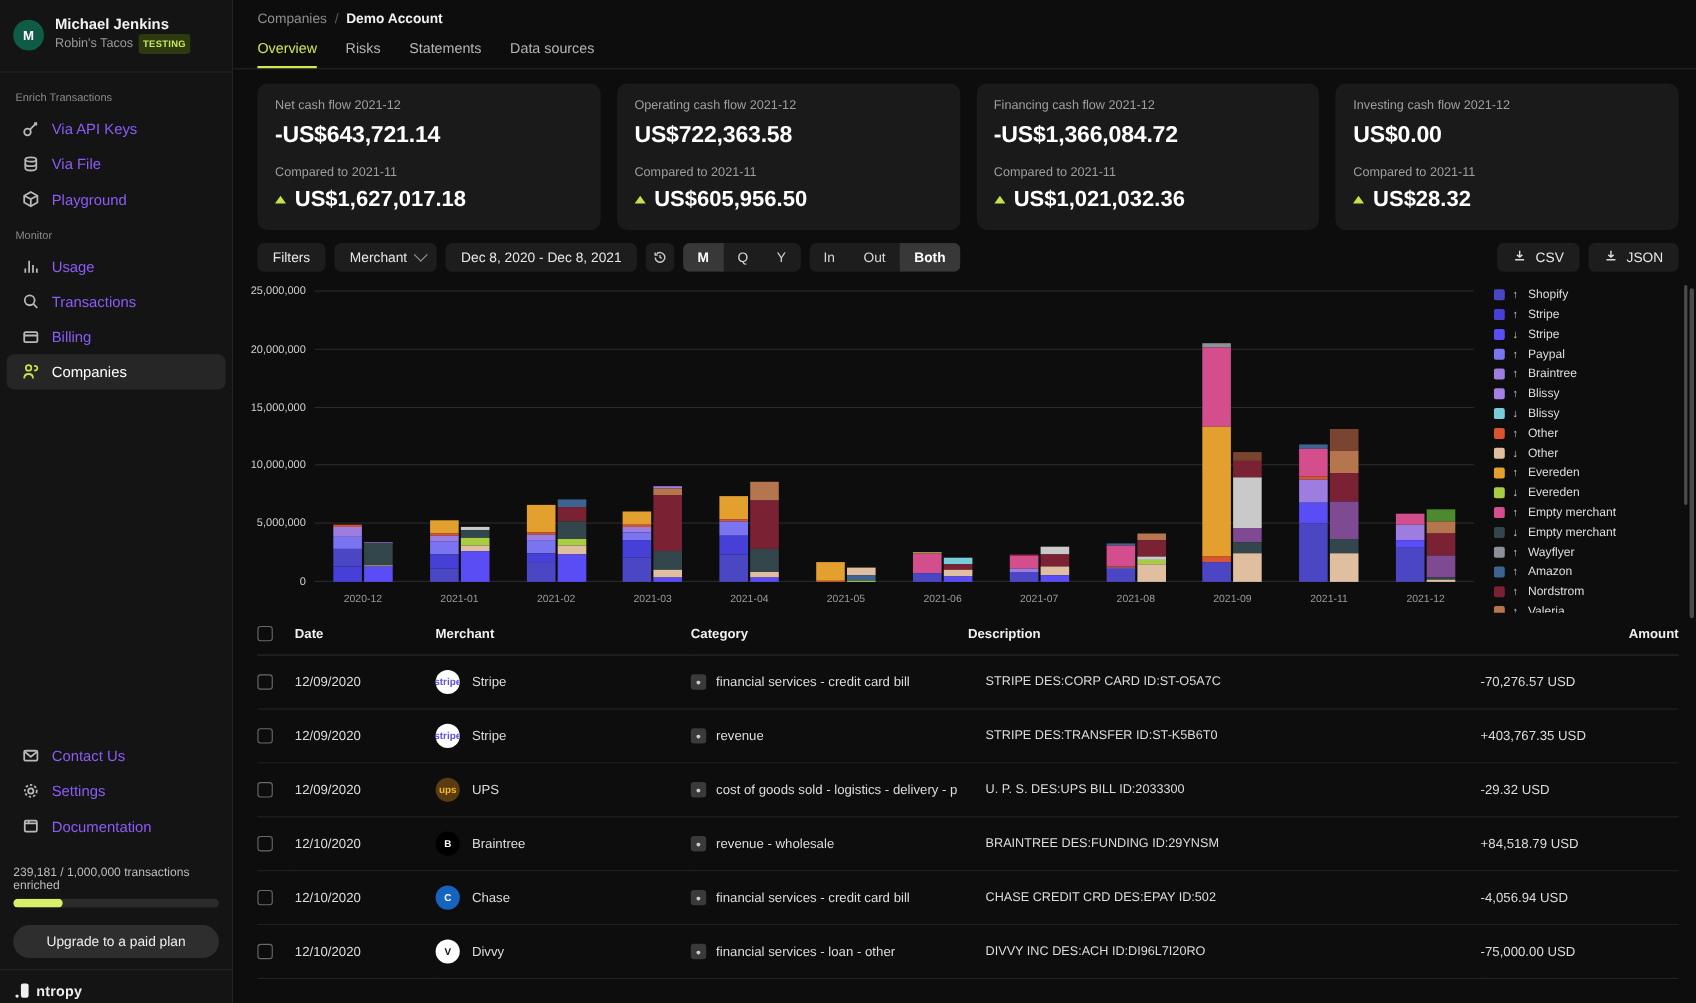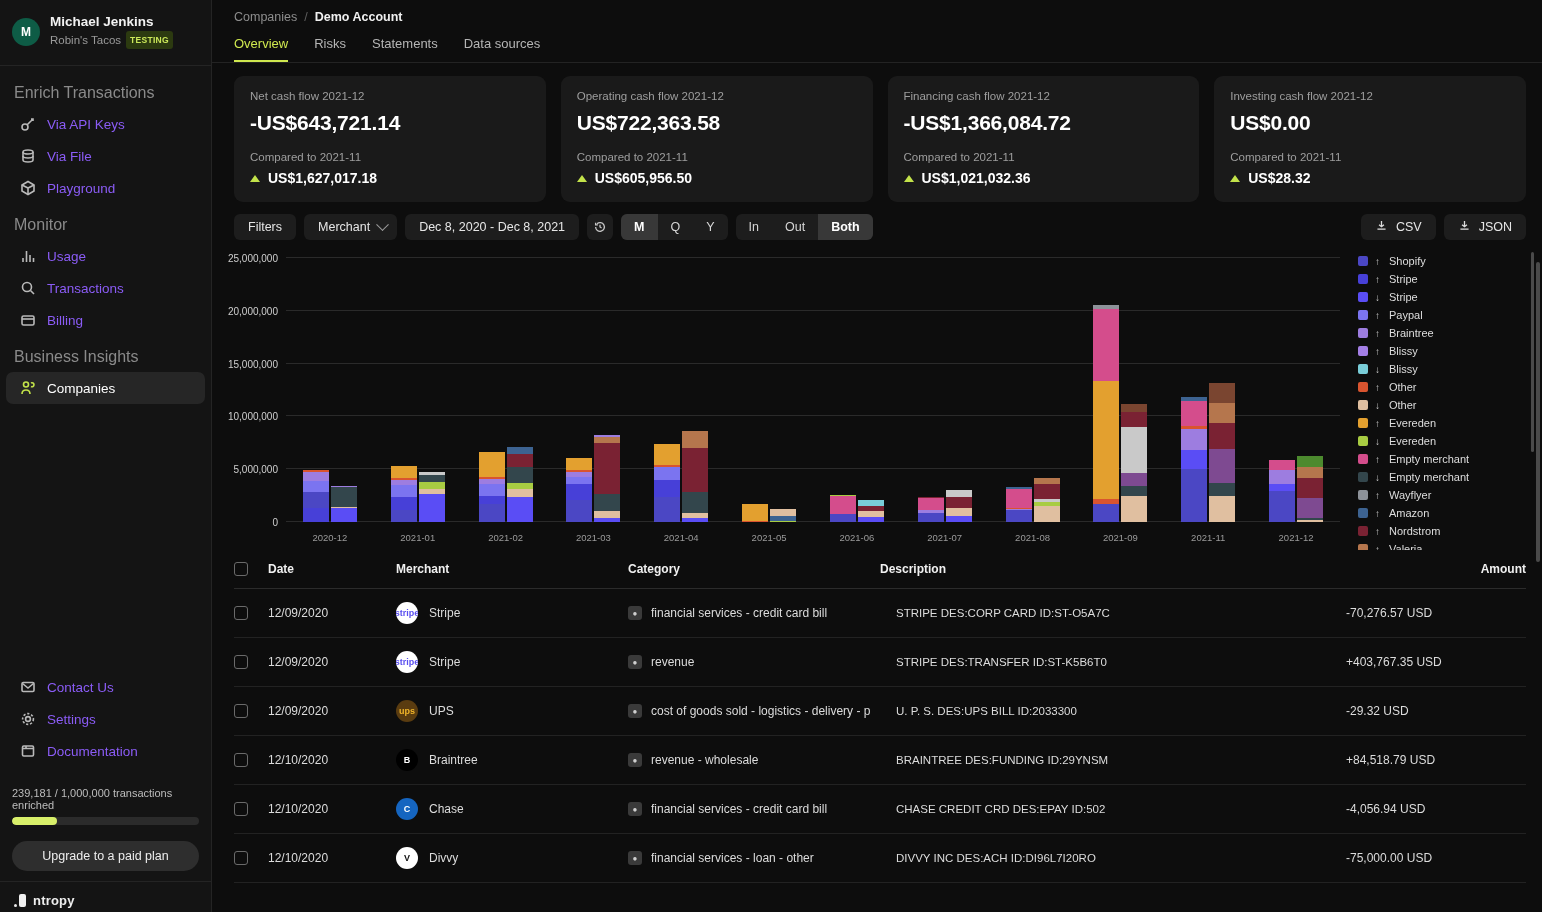--- a/index.html
+++ b/index.html
@@ -29,21 +29,21 @@
   }
   .user-meta { min-width: 0; }
   .user-name { font-size: 13.5px; font-weight: bold; color: #f2f2f2; line-height: 15px; }
   .user-sub { font-size: 11.5px; color: #9a9a9a; line-height: 15px; margin-top: 2px;
               display: flex; align-items: center; gap: 5px; }
   .badge-testing {
     background: #2c3a10; color: #cbe85a; font-size: 8.5px; font-weight: bold;
     padding: 1.5px 4px; border-radius: 3px; letter-spacing: .3px;
   }
   .sb-divider { height: 1px; background: #242424; margin: 0 0 6px 0; }
-  .sb-section { font-size: 16px; color: #8a8a8a; padding: 12px 14px 6px 14px; }
+  .sb-section { font-size: 10px; color: #8a8a8a; padding: 12px 14px 6px 14px; }
   .nav-item {
     display: flex; align-items: center; gap: 11px;
     padding: 7px 14px; margin: 0 6px; border-radius: 7px;
     font-size: 13.5px; color: #8b5cf6; cursor: pointer; height: 32px;
   }
   .nav-item.active { background: #262626; color: #fff; }
   .nav-item.active .ico svg { stroke: #c3e34a; }
   .ico { width: 16px; height: 16px; display: block; flex: 0 0 16px; }
   .ico svg { width: 16px; height: 16px; stroke: #b9b9b9; fill: none; stroke-width: 1.6; }
   .sb-spacer { flex: 1 1 auto; }
@@ -83,21 +83,21 @@
     padding: 14px 16px 16px 16px; min-width: 0;
   }
   .kpi-label { font-size: 11.5px; color: #9e9e9e; }
   .kpi-value { font-size: 21px; font-weight: bold; color: #fff; margin-top: 9px; letter-spacing: -.2px; }
   .kpi-cmp { font-size: 11.5px; color: #9e9e9e; margin-top: 16px; }
   .kpi-delta { display: flex; align-items: center; gap: 8px; margin-top: 7px; }
   .tri-up {
     width: 0; height: 0; border-left: 5px solid transparent; border-right: 5px solid transparent;
     border-bottom: 7px solid #c3e34a;
   }
-  .kpi-delta-val { font-size: 14px; font-weight: bold; color: #fff; }
+  .kpi-delta-val { font-size: 20px; font-weight: bold; color: #fff; }
 
   
   .toolbar { display: flex; align-items: center; gap: 8px; padding: 12px 16px 0 22px; }
   .tb-btn {
     background: #1d1d1d; border: none; color: #e6e6e6; font-family: inherit;
     height: 26px; border-radius: 6px; padding: 0 14px; font-size: 12.5px; cursor: pointer;
     display: flex; align-items: center; gap: 8px;
   }
   .tb-select { padding-right: 10px; }
   .chev { width: 9px; height: 9px; border-right: 1.6px solid #9a9a9a; border-bottom: 1.6px solid #9a9a9a;
@@ -223,21 +223,20 @@
       <span>Transactions</span>
     </div>
     <div class="nav-item">
       <span class="ico"><svg viewBox="0 0 16 16">
             <rect x="2" y="4" width="12" height="9" rx="1.5"></rect>
             <path d="M2 7h12"></path>
           </svg></span>
       <span>Billing</span>
     </div>
 
-    <div class="sb-section">Business Insights</div>
     <div class="nav-item active">
       <span class="ico"><svg viewBox="0 0 16 16">
             <circle cx="6" cy="4.5" r="2.5"></circle>
             <path d="M2 14c0-2.5 1.8-4 4-4s4 1.5 4 4"></path>
             <path d="M11 6.5a2 2 0 1 0 0-3.5"></path>
           </svg></span>
       <span>Companies</span>
     </div>
 
     <div class="sb-spacer"></div>

